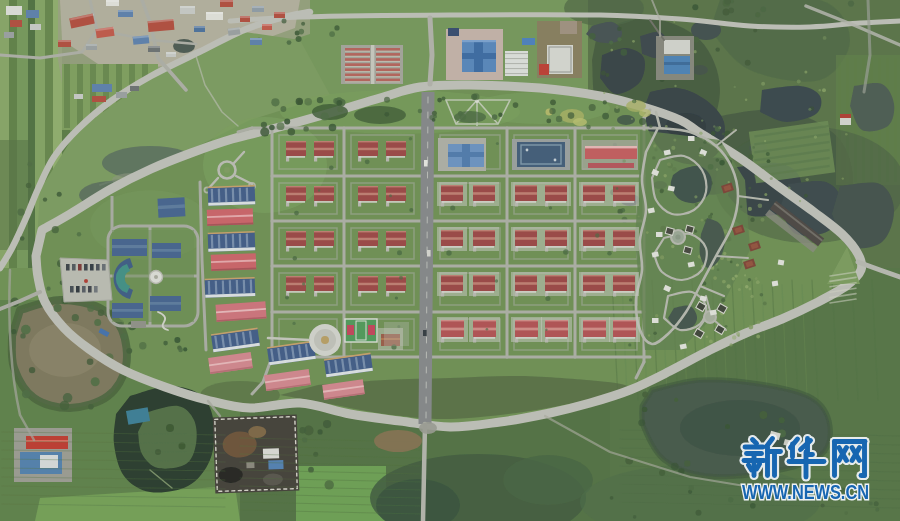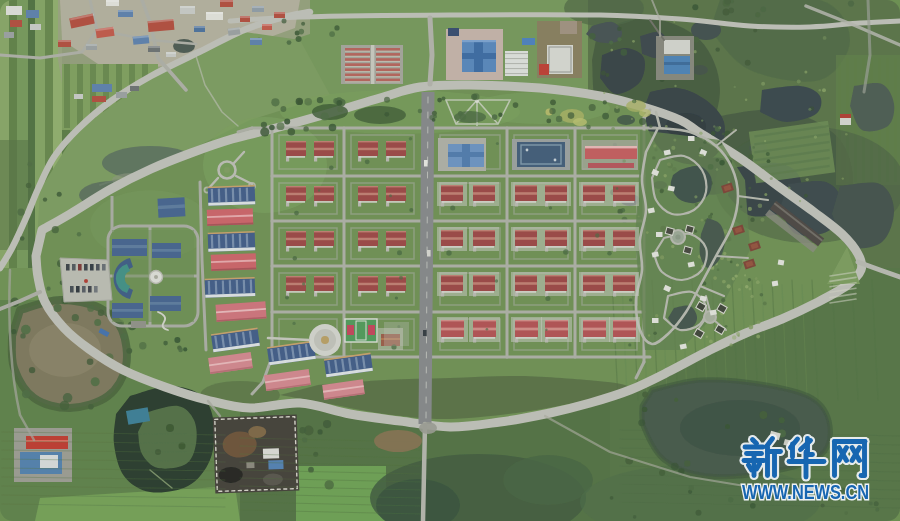--- a/index.html
+++ b/index.html
@@ -1,14 +1,14 @@
 <!DOCTYPE html>
 <html><head><meta charset="utf-8"><style>
 html,body{margin:0;padding:0;background:#6d9053;}
-#scene{position:relative;width:900px;height:521px;overflow:hidden;font-family:"Liberation Sans",sans-serif;border-radius:13px;}
+#scene{position:relative;width:900px;height:521px;overflow:hidden;font-family:"Liberation Sans",sans-serif;}
 </style></head><body>
 <div id="scene">
 <svg width="900" height="521" viewBox="0 0 900 521" xmlns="http://www.w3.org/2000/svg">
 <defs>
         <filter id="soft" x="-2%" y="-2%" width="104%" height="104%">
           <feGaussianBlur stdDeviation="0.55"></feGaussianBlur>
         </filter>
       </defs>
 <g filter="url(#soft)">
 

